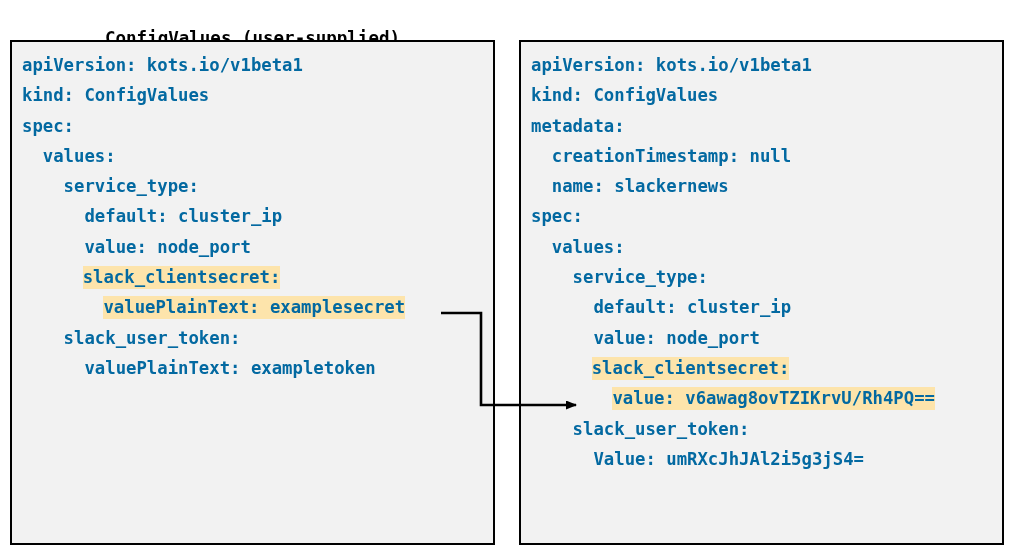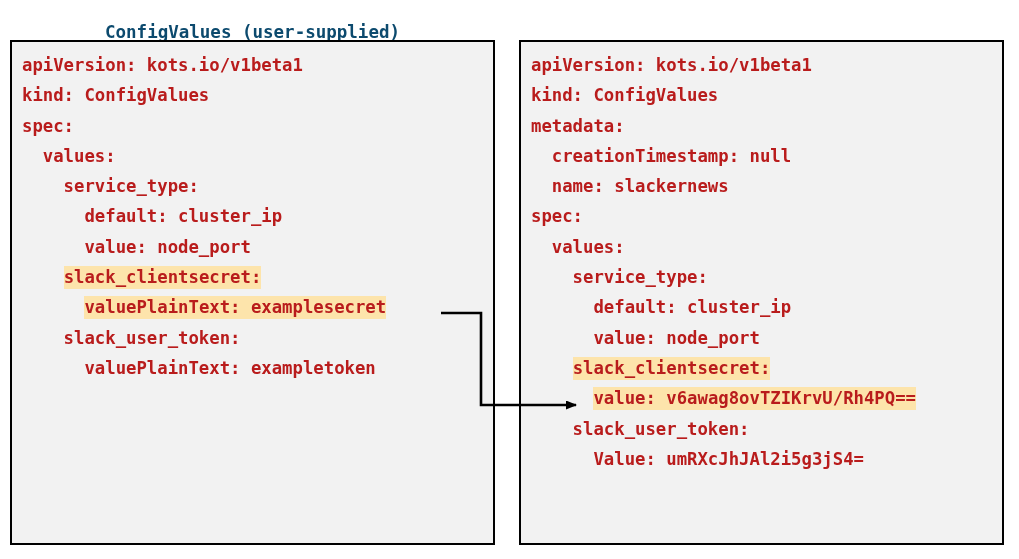--- a/index.html
+++ b/index.html
@@ -21,25 +21,25 @@
     top: 0;
     width: 1019px;
     height: 559px;
   }
 
   .panel-title {
     position: absolute;
     font-family: "DejaVu Sans Mono", "Liberation Mono", monospace;
     font-size: 17.5px;
     font-weight: bold;
-    color: #0c4a6e;
+    color: #000000;
     letter-spacing: 0px;
     white-space: pre;
     text-align: center;
-    top: 20px;
+    top: 26px;
     height: 24px;
     line-height: 24px;
   }
   #title-left  { left: 10px;  width: 485px; }
   #title-right { left: 519px; width: 485px; }
 
   .panel {
     position: absolute;
     background: #f2f2f2;
     border: 2px solid #000000;
@@ -52,34 +52,35 @@
 
   .code-block {
     position: absolute;
     left: 10px;
     top: 8px;
     right: 4px;
     font-family: "DejaVu Sans Mono", "Liberation Mono", monospace;
     font-size: 17.3px;
     font-weight: bold;
     line-height: 30.3px;
-    color: #b91c1c;
+    color: #0369a1;
     white-space: pre;
   }
 
   .code-line {
     height: 30.3px;
     white-space: pre;
     display: block;
   }
 
   .hl {
     background: #fde4ab;
     padding: 1px 0 2px 0;
     box-decoration-break: clone;
+    margin-left: 19px;
     -webkit-box-decoration-break: clone;
   }
 
   .connector {
     position: absolute;
     left: 0;
     top: 0;
     width: 1019px;
     height: 559px;
     pointer-events: none;

